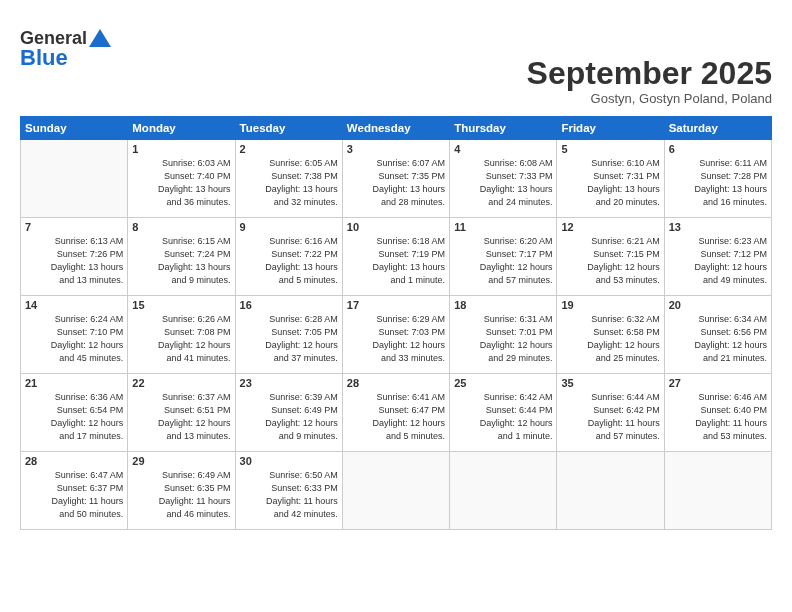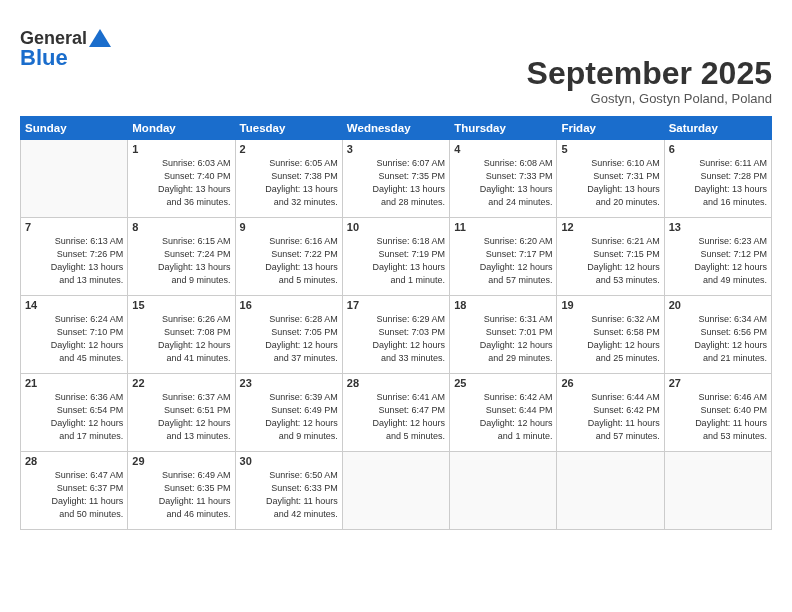--- a/index.html
+++ b/index.html
@@ -219,21 +219,21 @@
           </td>
           <td>
             <span class="day-num">28</span>
             <div class="day-info">Sunrise: 6:41 AM<br>Sunset: 6:47 PM<br>Daylight: 12 hours<br>and 5 minutes.</div>
           </td>
           <td>
             <span class="day-num">25</span>
             <div class="day-info">Sunrise: 6:42 AM<br>Sunset: 6:44 PM<br>Daylight: 12 hours<br>and 1 minute.</div>
           </td>
           <td>
-            <span class="day-num">26</span>
+            <span class="day-num">35</span>
             <div class="day-info">Sunrise: 6:44 AM<br>Sunset: 6:42 PM<br>Daylight: 11 hours<br>and 57 minutes.</div>
           </td>
           <td>
             <span class="day-num">27</span>
             <div class="day-info">Sunrise: 6:46 AM<br>Sunset: 6:40 PM<br>Daylight: 11 hours<br>and 53 minutes.</div>
           </td>
         </tr>
         <tr>
           <td>
             <span class="day-num">28</span>

